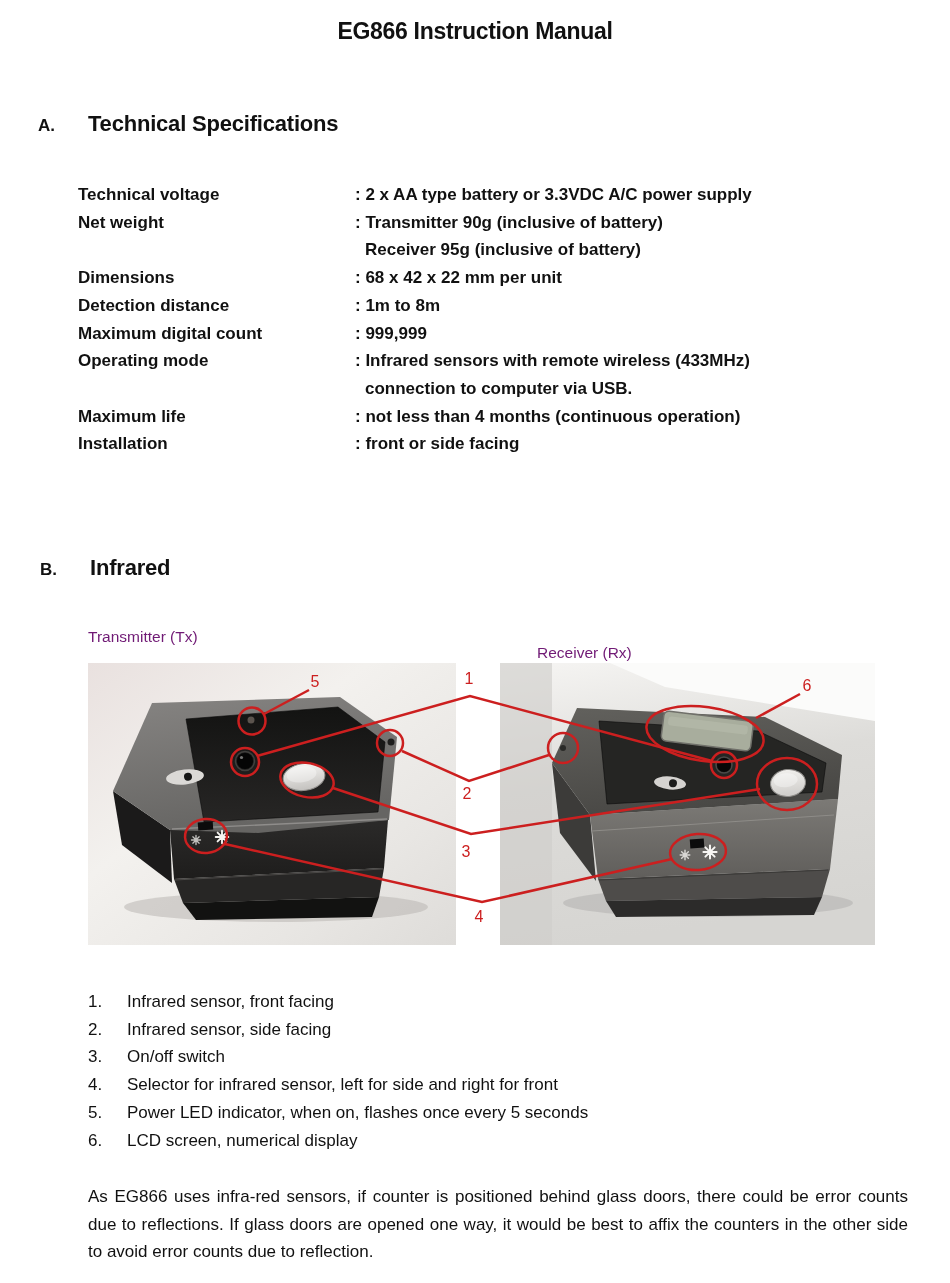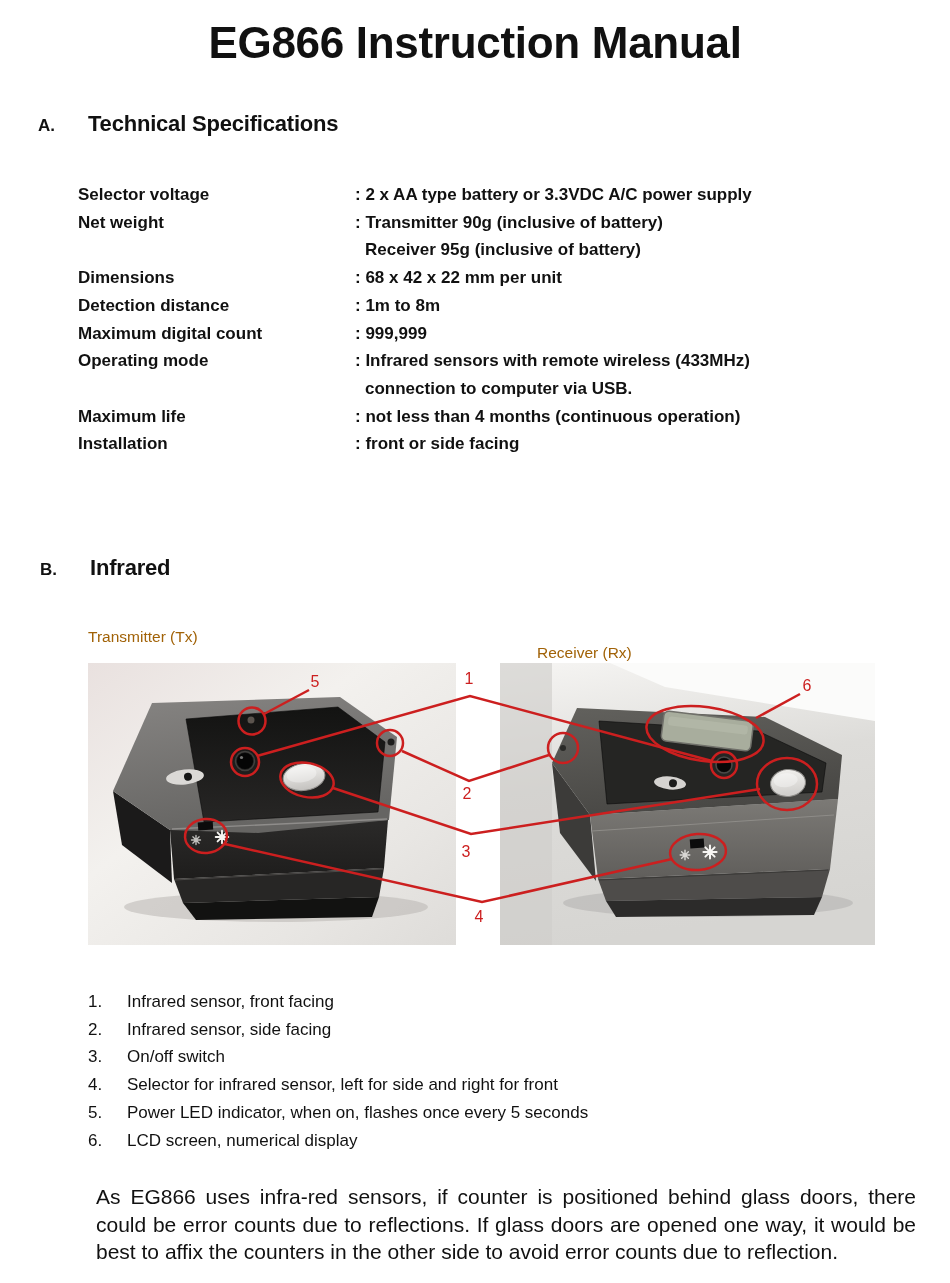--- a/index.html
+++ b/index.html
@@ -9,69 +9,69 @@
     background:#ffffff;
     font-family:"Liberation Sans",sans-serif;
     color:#111;
     overflow:hidden;
   }
   .abs{position:absolute;}
   
   .title{
     left:0;top:18px;width:950px;
     text-align:center;
-    font-size:44px;font-weight:700;letter-spacing:-.3px;
+    font-size:23px;font-weight:700;letter-spacing:-.3px;
   }
   
   .sec-head{display:flex;align-items:baseline;}
   .sec-letter{font-size:17px;font-weight:700;width:50px;}
   .sec-title{font-size:22px;font-weight:700;letter-spacing:-.2px;text-align:right;}
   .head-a{left:38px;top:111px;}
   .head-b{left:40px;top:555px;}
   
   .specs{left:78px;top:181px;width:840px;font-size:17px;font-weight:700;}
   .spec-row{display:flex;align-items:flex-start;}
   .spec-label{width:277px;line-height:27.7px;flex:none;}
   .spec-value{line-height:27.7px;}
   .spec-value .cont{padding-left:10px;}
   
-  .photo-label{font-size:15.5px;font-weight:400;color:#a16207;}
+  .photo-label{font-size:15.5px;font-weight:400;color:#701a75;}
   
   .figure{left:88px;top:663px;width:790px;height:282px;}
   .photo{position:absolute;top:0;height:282px;}
   .photo-left{left:0;width:368px;}
   .photo-right{left:412px;width:375px;}
   .overlay{position:absolute;left:0;top:0;pointer-events:none;}
   .callout-text{font-family:"Liberation Sans",sans-serif;font-size:16px;font-weight:400;}
   
   .feat-list{left:88px;top:988px;width:820px;font-size:17px;font-weight:400;}
   .feat-row{display:flex;line-height:27.7px;}
   .feat-num{width:39px;flex:none;}
   
   .note{
-    left:96px;top:1183px;width:820px;
-    font-size:21px;font-weight:400;line-height:27.7px;
+    left:88px;top:1183px;width:820px;
+    font-size:17px;font-weight:400;line-height:27.7px;
     text-align:justify;
   }
 </style>
 </head>
 <body>
 
 <div class="page">
 
   <div class="abs title">EG866 Instruction Manual</div>
 
   <div class="abs sec-head head-a">
     <span class="sec-letter">A.</span>
     <span class="sec-title">Technical Specifications</span>
   </div>
 
   <div class="abs specs">
     <div class="spec-row">
-      <div class="spec-label">Selector voltage</div>
+      <div class="spec-label">Technical voltage</div>
       <div class="spec-value">
           <div>: 2 x AA type battery or 3.3VDC A/C power supply</div>
         </div>
     </div>
     <div class="spec-row">
       <div class="spec-label">Net weight</div>
       <div class="spec-value">
         <div>: Transmitter 90g (inclusive of battery)</div>
         <div class="cont">Receiver 95g (inclusive of battery)</div>
       </div>

